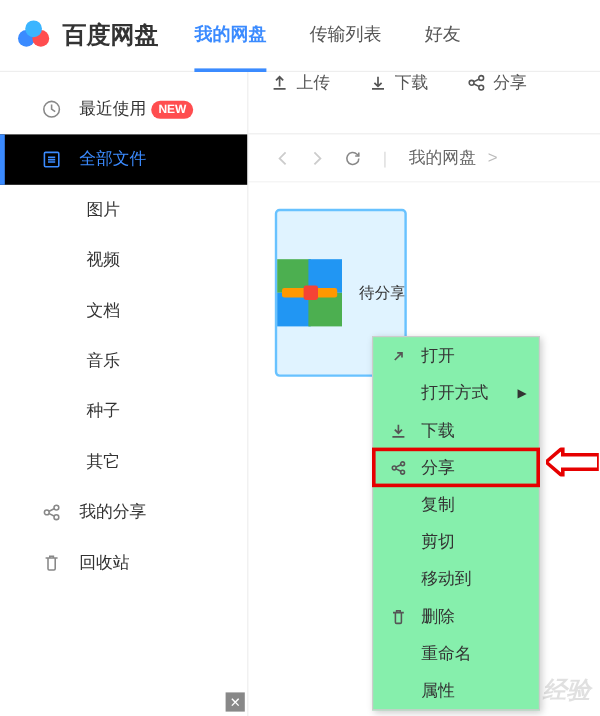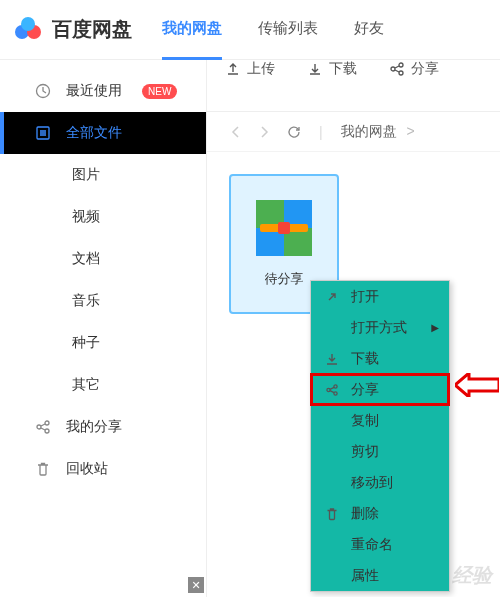--- a/index.html
+++ b/index.html
@@ -12,38 +12,38 @@
 .tabs{display:flex;gap:36px;font-size:15px;color:#555}
 .tab{padding:19px 0;cursor:pointer;white-space:nowrap}
 .tab.active{color:#3b8bff;border-bottom:3px solid #3b8bff;font-weight:600}
 .body{display:flex;height:calc(100% - 60px)}
 .side{width:207px;border-right:1px solid #eee;padding-top:10px;position:relative}
 .srow{display:flex;align-items:center;height:42px;padding-left:34px;cursor:pointer;color:#333;font-size:14px;position:relative}
 .srow.ind{padding-left:72px}
 .srow.active{color:#3b8bff;background:#000000}
 .srow.active::before{content:"";position:absolute;left:0;top:0;bottom:0;width:4px;background:#3b8bff}
 .srow .ico{width:18px;height:18px;margin-right:14px;display:flex;align-items:center;justify-content:center}
-.new-badge{background:#ff4d4f;color:#fff;font-size:10px;font-weight:normal;padding:2px 6px;border-radius:8px;margin-left:20px}
+.new-badge{background:#ff4d4f;color:#fff;font-size:10px;font-weight:bold;padding:2px 6px;border-radius:8px;margin-left:4px}
 .main{flex:1;position:relative}
 .tbar{height:52px;display:flex;align-items:flex-start;border-bottom:1px solid #eee;padding-left:18px;gap:32px;color:#555}
 .tbtn{display:flex;align-items:center;gap:6px;cursor:pointer}
 .nav{height:40px;display:flex;align-items:center;padding-left:24px;gap:18px;color:#aaa;border-bottom:1px solid #f3f3f3}
 .nav .crumb{color:#666;margin-left:0}
 .files{padding:22px}
-.file{width:110px;height:140px;border:2px solid #68c2ff;background:#e0f3ff;border-radius:4px;display:flex;flex-direction:column;align-items:center;justify-content:center;gap:14px;cursor:pointer}
+.file{width:110px;height:140px;border:2px solid #68c2ff;background:#e0f3ff;border-radius:4px;display:flex;flex-direction:row;align-items:center;justify-content:center;gap:14px;cursor:pointer}
 .zip-ico{width:56px;height:56px;position:relative}
 .zip-ico .q{position:absolute;width:28px;height:28px}
 .zip-ico .a{top:0;left:0;background:#4caf50}
 .zip-ico .b{top:0;right:0;background:#2196f3}
 .zip-ico .c{bottom:0;left:0;background:#2196f3}
 .zip-ico .d{bottom:0;right:0;background:#4caf50}
 .zip-ico .bar{position:absolute;left:4px;right:4px;top:24px;height:8px;background:#ff9800;border-radius:2px}
 .zip-ico .buckle{position:absolute;left:22px;top:22px;width:12px;height:12px;background:#f44336;border-radius:2px}
 .flabel{font-size:13px;color:#333;overflow:hidden;white-space:nowrap}
-.ctx{position:absolute;left:310px;top:280px;width:140px;background:#14b8a6;border:1px solid #ccc;box-shadow:2px 2px 6px rgba(0,0,0,.2);z-index:20}
+.ctx{position:absolute;left:310px;top:280px;width:140px;background:#86efac;border:1px solid #ccc;box-shadow:2px 2px 6px rgba(0,0,0,.2);z-index:20}
 .crow{display:flex;align-items:center;height:31px;padding:0 10px 0 12px;cursor:pointer;color:#333;font-size:14px}
 .crow .ci{width:18px;margin-right:10px;display:flex;align-items:center;justify-content:center;color:#555}
 .crow.hl{outline:3px solid #e60000;outline-offset:-2px;z-index:1;position:relative}
 .crow .arr{margin-left:auto;font-size:10px}
 .annot-arrow{position:absolute;left:455px;top:373px;z-index:25}
 .close-x{position:absolute;left:188px;bottom:4px;width:16px;height:16px;background:#888;color:#fff;display:flex;align-items:center;justify-content:center;font-size:11px;cursor:pointer}
 .wm{position:absolute;right:8px;bottom:8px;color:rgba(0,0,0,.12);font-size:20px;font-style:italic;font-weight:bold}
 svg{display:block}
 </style>
 </head>

